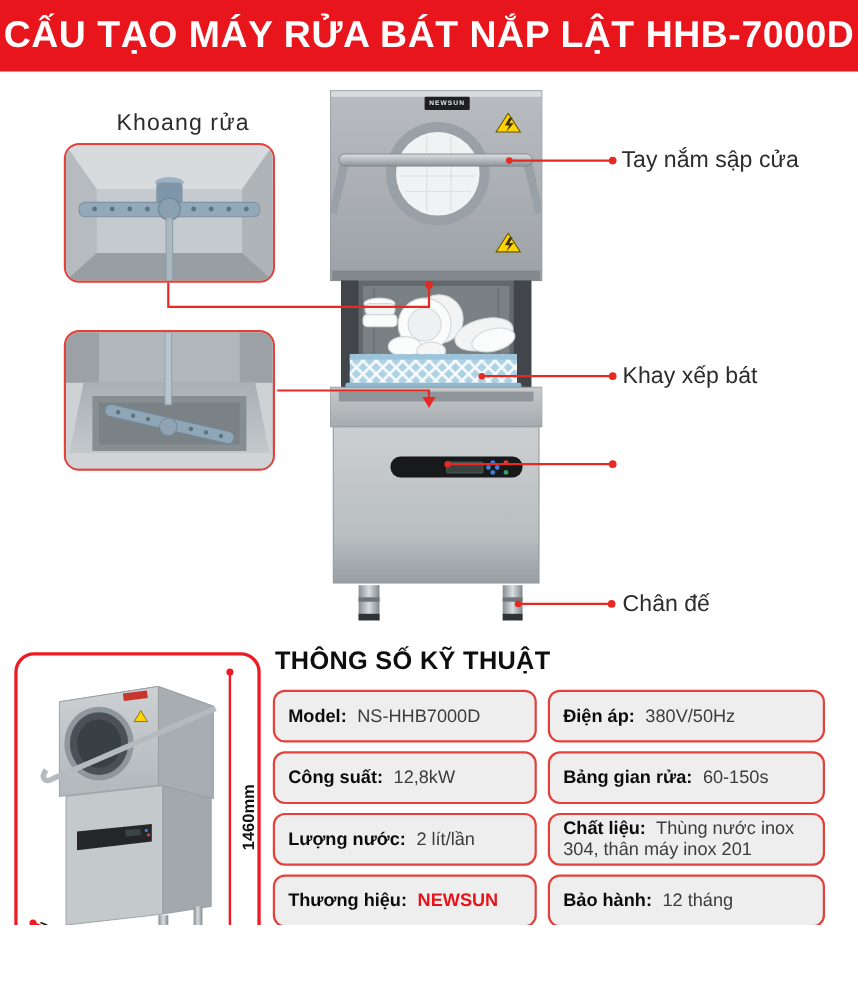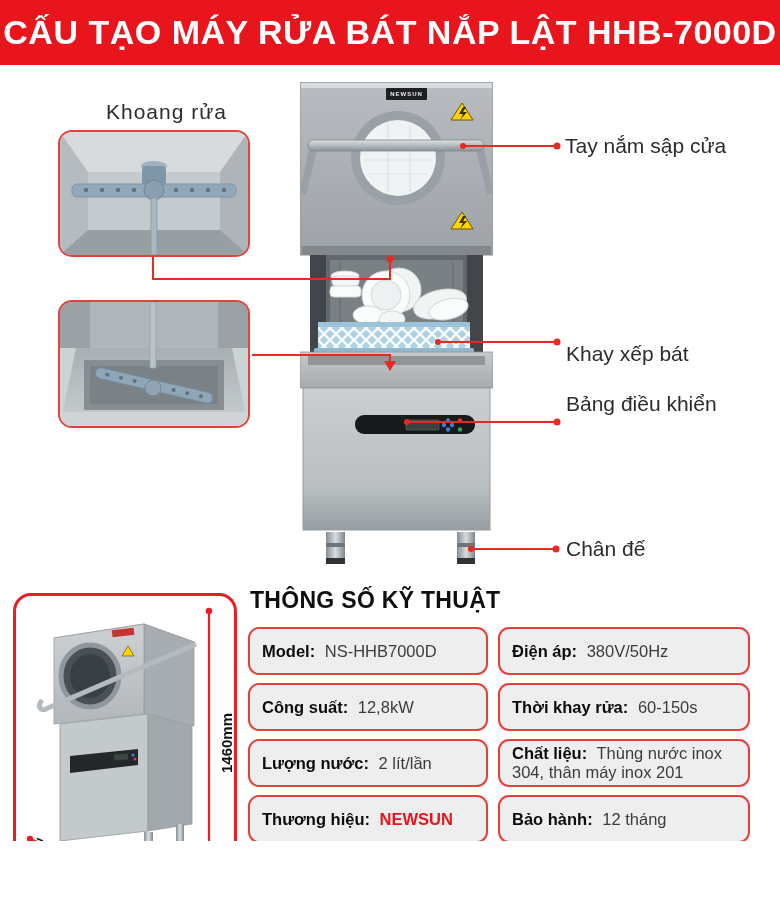--- a/index.html
+++ b/index.html
@@ -9,21 +9,21 @@
 
   
   .banner { position:absolute; left:0; top:0; width:780px; height:65px; background:#e8151c;
             display:flex; align-items:center; justify-content:center; }
   .banner h1 { color:#fff; font-size:34px; font-weight:bold; letter-spacing:0.5px; white-space:nowrap; }
 
   
   .callout { position:absolute; color:#2c2c2c; font-size:21px; line-height:24px; white-space:nowrap; }
   .lbl-khoang  { left:106px; top:100px; letter-spacing:1px; }
   .lbl-taynam  { left:565px; top:134px; }
-  .lbl-khay    { left:566px; top:342px; }
+  .lbl-khay    { left:566px; top:330px; }
   .lbl-bang    { left:566px; top:392px; }
   .lbl-chande  { left:566px; top:537px; }
 
   
   .photo { position:absolute; border:2px solid #e2433c; border-radius:14px; overflow:hidden; background:#cdd2d5; }
   .photo1 { left:58px; top:130px; width:192px; height:127px; }
   .photo2 { left:58px; top:300px; width:192px; height:128px; }
   .photo svg { display:block; }
 
   
@@ -60,21 +60,20 @@
 
 <div class="page">
 
   <header class="banner">
     <h1>CẤU TẠO MÁY RỬA BÁT NẮP LẬT HHB-7000D</h1>
   </header>
 
   <div class="callout lbl-taynam">Tay nắm sập cửa</div>
   <div class="callout lbl-khoang">Khoang rửa</div>
   <div class="callout lbl-khay">Khay xếp bát</div>
-  <div class="callout lbl-bang">Bảng điều khiển</div>
   <div class="callout lbl-chande">Chân đế</div>
 
   <div class="photo photo1">
     <svg width="188" height="123" viewBox="0 0 188 123">
       <defs>
         <linearGradient id="p1bg" x1="0" y1="0" x2="0" y2="1">
           <stop offset="0" stop-color="#e3e6e8"></stop>
             <stop offset="1" stop-color="#a6acb0"></stop>
         </linearGradient>
       </defs>
@@ -310,21 +309,21 @@
       <div class="spec-cell">
         <div><b>Model:</b> <span>NS-HHB7000D</span></div>
       </div>
       <div class="spec-cell">
         <div><b>Điện áp:</b> <span>380V/50Hz</span></div>
       </div>
       <div class="spec-cell">
         <div><b>Công suất:</b> <span>12,8kW</span></div>
       </div>
       <div class="spec-cell">
-        <div><b>Thời khay rửa:</b> <span>60-150s</span></div>
+        <div><b>Bảng gian rửa:</b> <span>60-150s</span></div>
       </div>
       <div class="spec-cell">
         <div><b>Lượng nước:</b> <span>2 lít/lần</span></div>
       </div>
       <div class="spec-cell">
         <div><b>Chất liệu:</b> <span>Thùng nước inox 304, thân máy inox 201</span></div>
       </div>
       <div class="spec-cell">
         <div><b>Thương hiệu:</b> <span class="brand-red">NEWSUN</span></div>
       </div>

